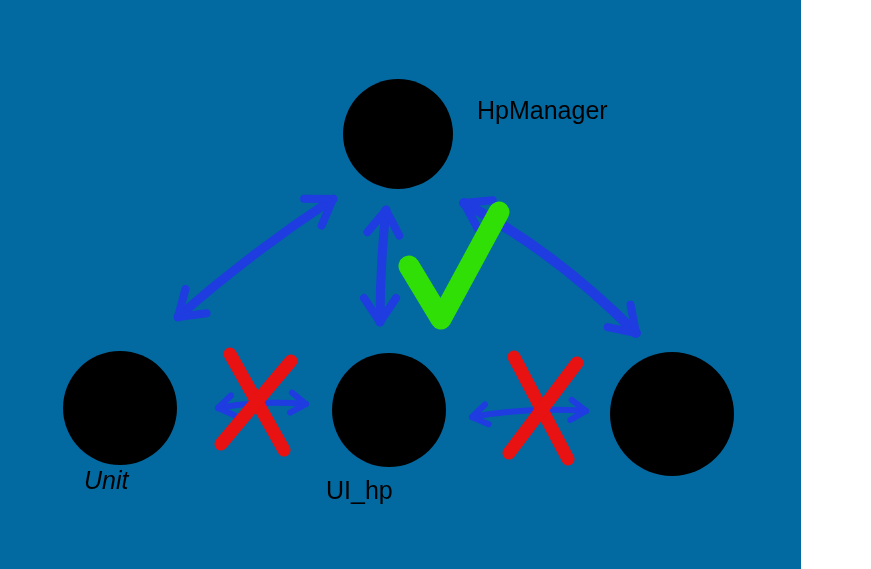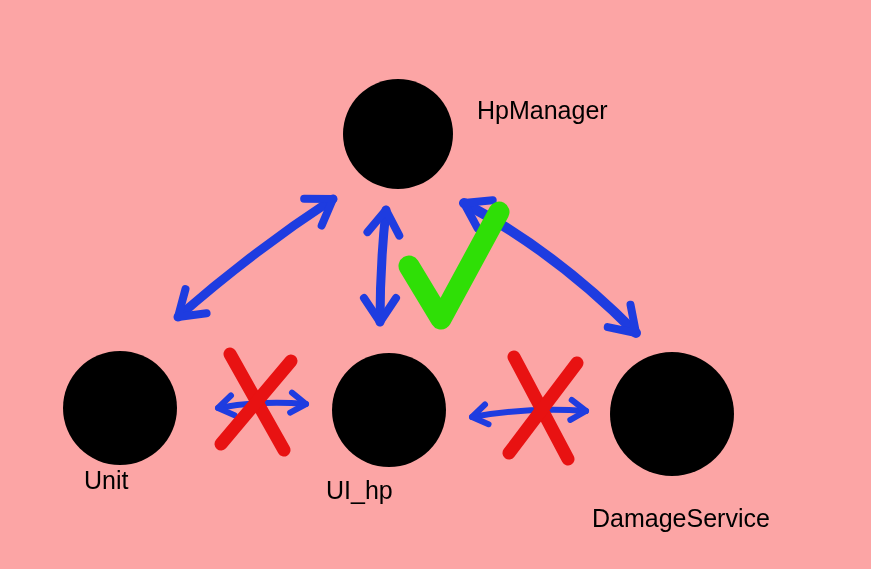--- a/index.html
+++ b/index.html
@@ -3,40 +3,40 @@
 <meta charset="utf-8">
 <style>
   html, body {
     margin: 0;
     padding: 0;
     background: #ffffff;
     font-family: "Liberation Sans", sans-serif;
   }
   .canvas {
     position: relative;
-    width: 871px;
+    width: 801px;
     height: 569px;
-    background: #fca5a5;
+    background: #0369a1;
     overflow: hidden;
   }
   .canvas svg {
     position: absolute;
     left: 0;
     top: 0;
   }
   .node-label {
     position: absolute;
     color: #000000;
     font-size: 25px;
     line-height: 1.1;
     white-space: nowrap;
     user-select: none;
   }
   .lbl-hpmanager    { left: 477px; top: 97px;  }
-  .lbl-unit         { left: 84px;  top: 467px; }
+  .lbl-unit         { left: 84px;  top: 467px; font-style: italic; }
   .lbl-ui_hp        { left: 326px; top: 477px; }
   .lbl-damage       { left: 592px; top: 505px; }
 </style>
 </head>
 <body>
 
 <div class="canvas">
 
   <svg width="871" height="569" viewBox="0 0 871 569">
 
@@ -88,15 +88,14 @@
     <circle cx="389" cy="410" r="57" fill="#000000"></circle>
     <circle cx="672" cy="414" r="62" fill="#000000"></circle>
   </svg>
 
   <div class="node-label lbl-hpmanager">HpManager</div>
 
   <div class="node-label lbl-unit">Unit</div>
 
   <div class="node-label lbl-ui_hp">UI_hp</div>
 
-  <div class="node-label lbl-damage">DamageService</div>
 
 </div>
 
 </body></html>

